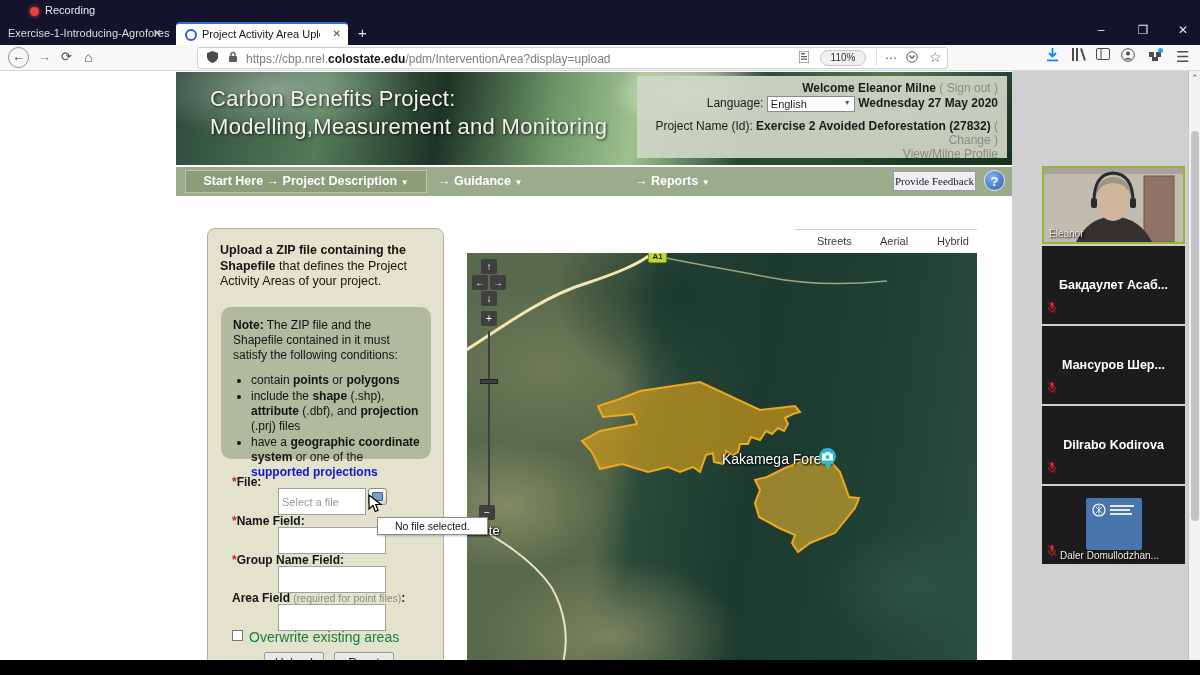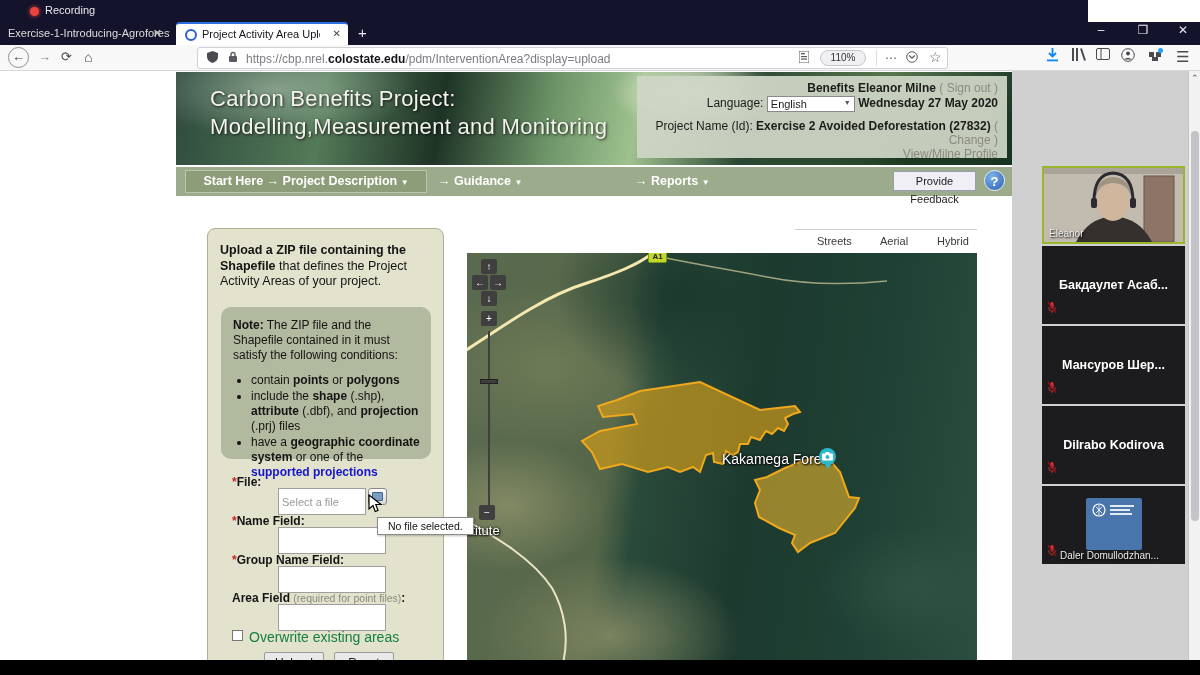--- a/index.html
+++ b/index.html
@@ -2,21 +2,21 @@
 <html><head>
 <meta charset="utf-8">
 <style>
   * { margin:0; padding:0; box-sizing:border-box; }
   html,body { width:1200px; height:675px; overflow:hidden; background:#000;
     font-family:"Liberation Sans", sans-serif; }
   .app { position:relative; width:1200px; height:675px; background:#fff; overflow:hidden; }
   .abs { position:absolute; }
 
   
-  .titlebar { left:0; top:0; width:1088px; height:22px; background:#14132c; }
+  .titlebar { left:0; top:0; width:1200px; height:22px; background:#14132c; }
   .recdot { left:30px; top:7px; width:9px; height:9px; border-radius:50%; background:#e8433c; box-shadow:0 0 4px #e8433c; }
   .reclabel { left:45px; top:4px; color:#e9e9ee; font-size:11px; }
   .tabbar { left:0; top:22px; width:1200px; height:23px; background:#14132c; }
   .tab-inactive { left:0; top:22px; width:170px; height:23px; color:#ddd; font-size:11px; line-height:23px; padding-left:8px; white-space:nowrap; overflow:hidden; }
   .tab-inactive .x { position:absolute; right:8px; top:0; color:#ccc; }
   .tab-active { left:176px; top:22px; width:172px; height:23px; background:#fff; border-radius:4px 4px 0 0; border-top:2px solid #2b6fe0; }
   .tab-active .title { position:absolute; left:26px; top:4px; width:118px; color:#15141a; font-size:11px; white-space:nowrap; overflow:hidden; }
   .tab-active .x { position:absolute; right:7px; top:4px; color:#444; font-size:10px; }
   .favicon { position:absolute; left:9px; top:5px; width:12px; height:12px; border:2px solid #2b5fd9; border-radius:50%; }
   .newtab { left:358px; top:24px; color:#e8e8ee; font-size:15px; }
@@ -44,21 +44,21 @@
   .infobox { position:absolute; left:461px; top:4px; width:370px; height:82px; background:rgba(206,214,197,.94); padding:5px 9px; font-size:12px; color:#1c1c1c; text-align:right; }
   .infobox .dim { color:#8b8b80; }
   .langsel { display:inline-block; width:88px; height:16px; background:#fff; border:1px solid #8a8a8a; font-size:11px; text-align:left; padding:1px 3px; position:relative; vertical-align:middle; }
   .langsel .c { position:absolute; right:3px; top:2px; font-size:7px; color:#555; }
 
   
   .mainnav { left:176px; top:167px; width:836px; height:29px; background:#9cab8b; }
   .startbox { position:absolute; left:9px; top:3px; width:242px; height:23px; background:#8d9d79; border:1px solid #bac5ab; color:#fff; font-weight:bold; font-size:12.5px; text-align:center; line-height:21px; }
   .navitem { position:absolute; top:7px; color:#fff; font-weight:bold; font-size:12.5px; }
   .caret { font-size:8px; }
-  .fbbtn { position:absolute; left:717px; top:4px; width:83px; height:20px; background:#efeff5; border:1px solid #9a9ab0; font-size:11px; color:#222; text-align:center; line-height:18px; }
+  .fbbtn { position:absolute; left:717px; top:4px; width:83px; height:20px; background:#efeff5; border:1px solid #9a9ab0; font-size:11px; color:#222; text-align:center; line-height:18px;font-family:Liberation Serif, serif; }
   .helpcirc { position:absolute; left:808px; top:3px; width:21px; height:21px; border-radius:50%; background:radial-gradient(circle at 35% 30%, #7db4ea, #2a5fae); color:#fff; font-weight:bold; font-size:13px; text-align:center; line-height:21px; border:1px solid #e8eef5; }
 
   
   .panel { left:207px; top:228px; width:237px; height:446px; background:#e2e2cd; border:1px solid #b0b096; border-radius:8px; }
   .intro { position:absolute; left:12px; top:14px; width:212px; font-size:12.5px; color:#141414; line-height:1.25; }
   .notebox { position:absolute; left:13px; top:78px; width:210px; height:152px; background:#b1b99e; border-radius:10px; padding:11px 10px 0 12px; font-size:12px; color:#141414; line-height:1.25; }
   .notebox ul { margin:10px 0 0 18px; }
   .notebox li { margin-bottom:1px; }
   .bluelink { color:#1515cc; font-weight:bold; }
   .flabel { position:absolute; font-size:12px; font-weight:bold; color:#141414; }
@@ -66,21 +66,21 @@
   .hint { color:#8b8b80; font-weight:normal; font-size:10.5px; }
   .tinput { position:absolute; height:27px; background:#fff; border:1px solid #9f9f9f; font-size:11px; padding:0 3px; color:#333; }
   .tinput::placeholder { color:#999; }
   .browsebtn { position:absolute; width:19px; height:17px; background:linear-gradient(#fefefe,#d5d5d5); border:1px solid #8a8a8a; border-radius:3px; }
   .browsebtn .ic { position:absolute; left:3px; top:3px; width:11px; height:9px; background:#7a9ec2; border:1px solid #44628a; border-radius:1px; }
   .cbox { position:absolute; width:11px; height:11px; background:#fff; border:1px solid #777; }
   .cblabel { position:absolute; font-size:14px; color:#15803d; }
   .formbtn { position:absolute; width:60px; height:22px; background:#e9e9e9; border:1px solid #999; border-radius:2px; font-size:12px; color:#222; text-align:center; line-height:20px; }
 
   
-  .tooltip { left:377px; top:517px; height:18px; background:#fefefe; border:1px solid #8a8a8a; font-size:10.5px; color:#111; padding:2px 10px; box-shadow:1px 1px 2px rgba(0,0,0,.25); z-index:40; }
+  .tooltip { left:377px; top:517px; height:18px; background:#fefefe; border:1px solid #8a8a8a; font-size:10.5px; color:#111; padding:2px 17px; box-shadow:1px 1px 2px rgba(0,0,0,.25); z-index:40; }
   .cursor { left:368px; top:494px; z-index:60; }
 
   
   .maptabs { left:795px; top:229px; width:182px; height:24px; background:#fff; border-top:1px solid #ccc; }
   .maptab { position:absolute; top:5px; font-size:11px; color:#3a3a3a; }
   .map { left:467px; top:253px; width:510px; height:407px; overflow:hidden; background-color:#4f6147;
     background-image:
       radial-gradient(180px 140px at 42% 10%, #1c392e 0%, transparent 70%),
       radial-gradient(140px 90px at 88% 82%, rgba(46,82,68,.9), transparent 70%),
       radial-gradient(200px 120px at 28% 94%, #7b835f 0%, transparent 65%),
@@ -204,21 +204,21 @@
         <rect x="4" y="9" width="6" height="4" fill="#4a4a50"></rect>
         <circle cx="12.5" cy="2.5" r="2.5" fill="#21a1ff"></circle>
       </svg>
   </div>
   <div class="abs tbicon" style="left:1176px;font-size:15px;">☰</div>
 
   <div class="abs banner">
     <h1 style="top:14px;">Carbon Benefits Project:</h1>
     <h1 style="top:42px;">Modelling,Measurement and Monitoring</h1>
     <div class="infobox">
-      <div><b>Benefits Eleanor Milne</b> <span class="dim">( Sign out )</span></div>
+      <div><b>Welcome Eleanor Milne</b> <span class="dim">( Sign out )</span></div>
       <div style="margin-top:1px;">
         <span>Language:</span>
         <span class="langsel"><span>English</span><span class="c">▼</span></span>
         <b>Wednesday 27 May 2020</b>
       </div>
       <div style="margin-top:7px;"><span>Project Name (Id): </span><b>Exercise 2 Avoided Deforestation (27832)</b><span class="dim"> ( Change )</span></div>
       <div class="dim">View/Milne Profile</div>
     </div>
   </div>
 

